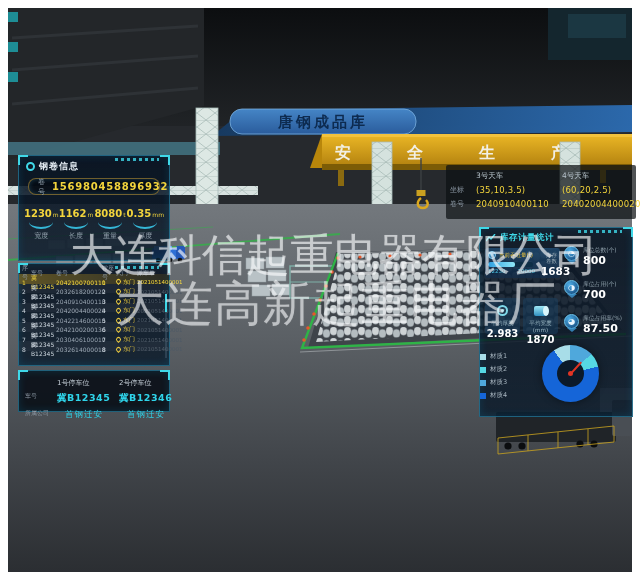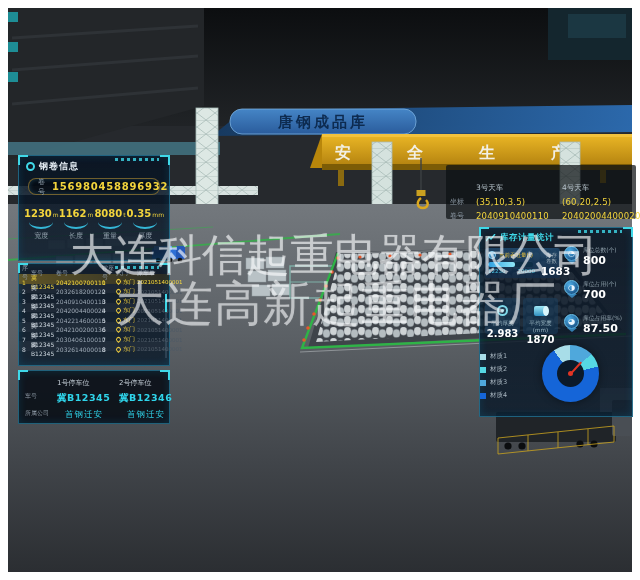--- a/index.html
+++ b/index.html
@@ -46,31 +46,31 @@
   .t-row .c4{color:#e6c63e;}
   .t-row .c5{color:#4e5a66;font-size:5.5px;}
   .t-row.sel{background:linear-gradient(90deg,rgba(190,150,30,.45),rgba(120,90,15,.22));}
   .t-row.sel span{color:#f5d83f;}
   .pin{display:inline-block;width:3px;height:3px;border:1px solid #e6c63e;border-radius:50% 50% 50% 0;
     transform:rotate(-45deg);margin-right:2px;vertical-align:middle;}
   .vbar{position:absolute;right:2px;top:30px;width:2px;height:64px;background:rgba(90,110,130,.35);}
   .vbar i{display:block;width:2px;height:18px;background:#3fd8e8;}
 
   
-  #park-panel{left:18px;top:370px;width:152px;height:54px;background:rgba(7,13,21,.88);}
+  #park-panel{left:18px;top:370px;width:152px;height:42px;background:rgba(7,13,21,.88);}
   .park{display:grid;grid-template-columns:32px 62px 56px;padding:7px 2px 0 6px;row-gap:4px;}
   .pk-t{color:#c2ccd4;font-size:7px;}
   .pk-l{color:#8c98a4;font-size:6px;}
   .pk-v{color:#2fd4ea;font-weight:bold;font-size:9.5px;letter-spacing:.5px;}
   .pk-c{color:#2fd4ea;font-size:8.5px;letter-spacing:1px;margin-left:8px;}
 
   
   #crane-panel{left:446px;top:165px;width:190px;height:54px;z-index:10;position:absolute;
     background:rgba(12,16,20,.72);border-radius:2px;}
-  .crane{display:grid;grid-template-columns:26px 86px 76px;row-gap:4px;padding:6px 4px;margin-top:12px;}
+  .crane{display:grid;grid-template-columns:26px 86px 76px;row-gap:4px;padding:6px 4px;}
   .cr-h{color:#b6c2ca;font-size:7.5px;text-align:left;}
   .cr-l{color:#8c98a4;font-size:7px;}
   .cr-v{color:#f2d43c;font-size:8.5px;font-weight:normal;letter-spacing:.2px;}
 
   
   #inv-panel{left:479px;top:227px;width:154px;height:190px;}
   .inv-title{display:flex;align-items:center;gap:4px;padding:4px 6px 0;color:#3fd8e8;font-size:8.5px;font-weight:bold;letter-spacing:.5px;}
   .tp-box{position:absolute;left:5px;top:20px;width:75px;height:30px;border-radius:3px;box-sizing:border-box;
     background:linear-gradient(180deg,rgba(40,100,150,.55),rgba(15,45,80,.55));padding:3px 3px 0;}
   .tp-head{display:flex;align-items:center;gap:3px;}

